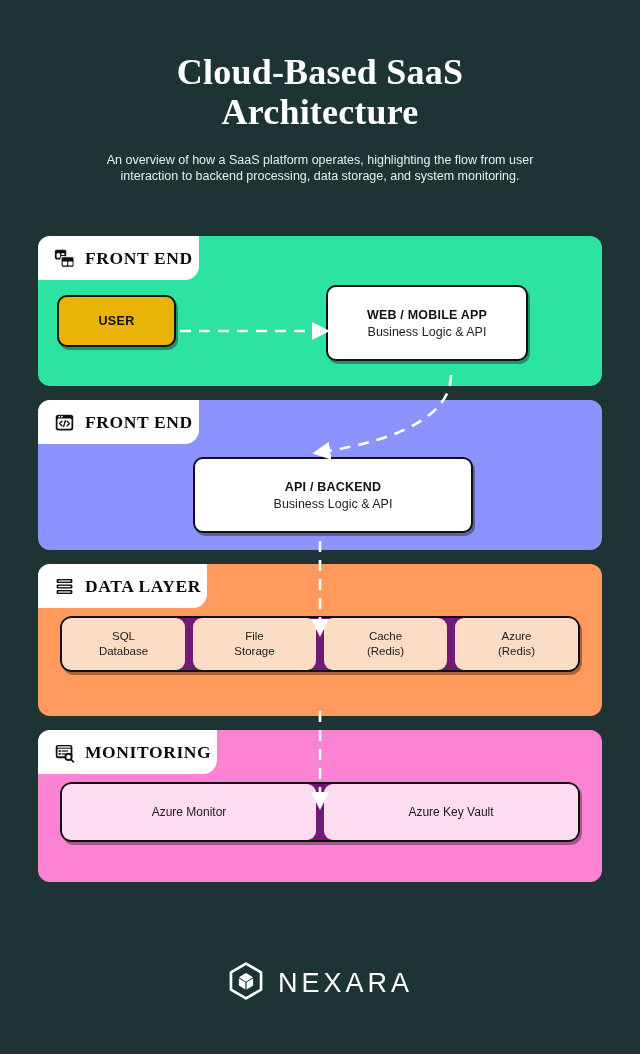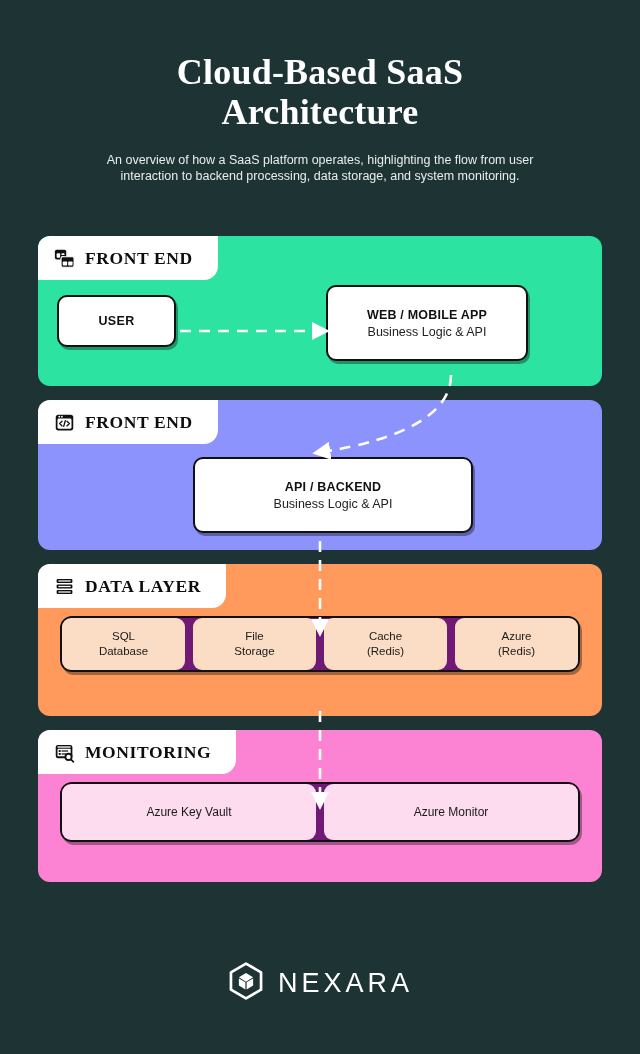--- a/index.html
+++ b/index.html
@@ -32,34 +32,34 @@
   .section.be { background:#8c93fd; height:150px; }
   .section.dl { background:#ff9a5c; height:152px; }
   .section.mo { background:#fc83d4; height:152px; }
 
   .tab {
     position:absolute; left:0; top:0; height:44px;
     background:#ffffff;
     border-top-left-radius:12px;
     border-bottom-right-radius:14px;
     display:flex; align-items:center; gap:10px;
-    padding:0 25px 0 16px;
+    padding:0 6px 0 16px;
   }
   .tab-label {
     font-family:"Liberation Serif", serif;
     font-weight:700; font-size:17.5px; letter-spacing:.6px;
     color:#0d0d0d;
   }
   .ico { width:21px; height:21px; display:block; flex:none; }
 
   
   .fe-body { position:absolute; left:0; top:44px; width:100%; height:106px; }
   .user-box {
     position:absolute; left:19px; top:15px; width:119px; height:52px;
-    background:#ffffff; border:2px solid #111; border-radius:10px;
+    background:#eab308; border:2px solid #111; border-radius:10px;
     box-shadow:2px 3px 0 rgba(0,0,0,.35);
     display:flex; align-items:center; justify-content:center;
   }
   .user-box span { font-size:12.5px; font-weight:700; color:#111; letter-spacing:.3px; }
 
   .app-box {
     position:absolute; left:288px; top:5px; width:202px; height:76px;
     background:#fff; border:2px solid #111; border-radius:10px;
     box-shadow:2px 3px 0 rgba(0,0,0,.35);
     display:flex; flex-direction:column; align-items:center; justify-content:center;
@@ -216,24 +216,24 @@
             <circle cx="16.6" cy="17" r="4.6" fill="#111"></circle>
             <circle cx="16.6" cy="17" r="2.5" fill="#fff"></circle>
             <path d="M19.6 20.2 L22.2 22.6" stroke="#111" stroke-width="2" stroke-linecap="round"></path>
           </svg>
         </span>
         <span class="tab-label">MONITORING</span>
       </div>
       <div class="mo-body">
         <div class="card-shell">
           <div class="chip rose">
+            <span>Azure Monitor</span>
+          </div>
+          <div class="chip rose">
             <span>Azure Key Vault</span>
-          </div>
-          <div class="chip rose">
-            <span>Azure Monitor</span>
           </div>
         </div>
       </div>
     </div>
 
   </div>
 
   <svg class="flow" viewBox="0 0 640 1054">
     <defs>
       <marker id="arw" markerWidth="7" markerHeight="7" refX="3.2" refY="3.5" orient="auto">

